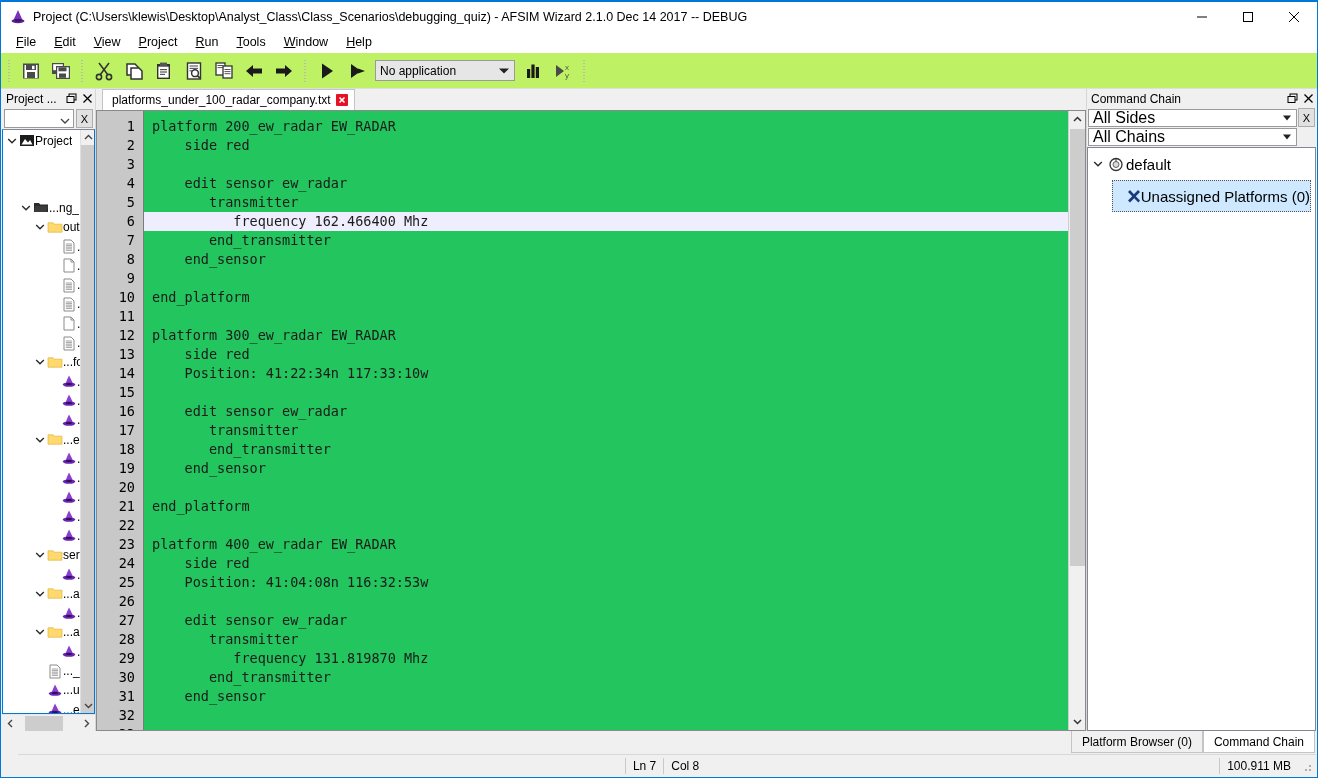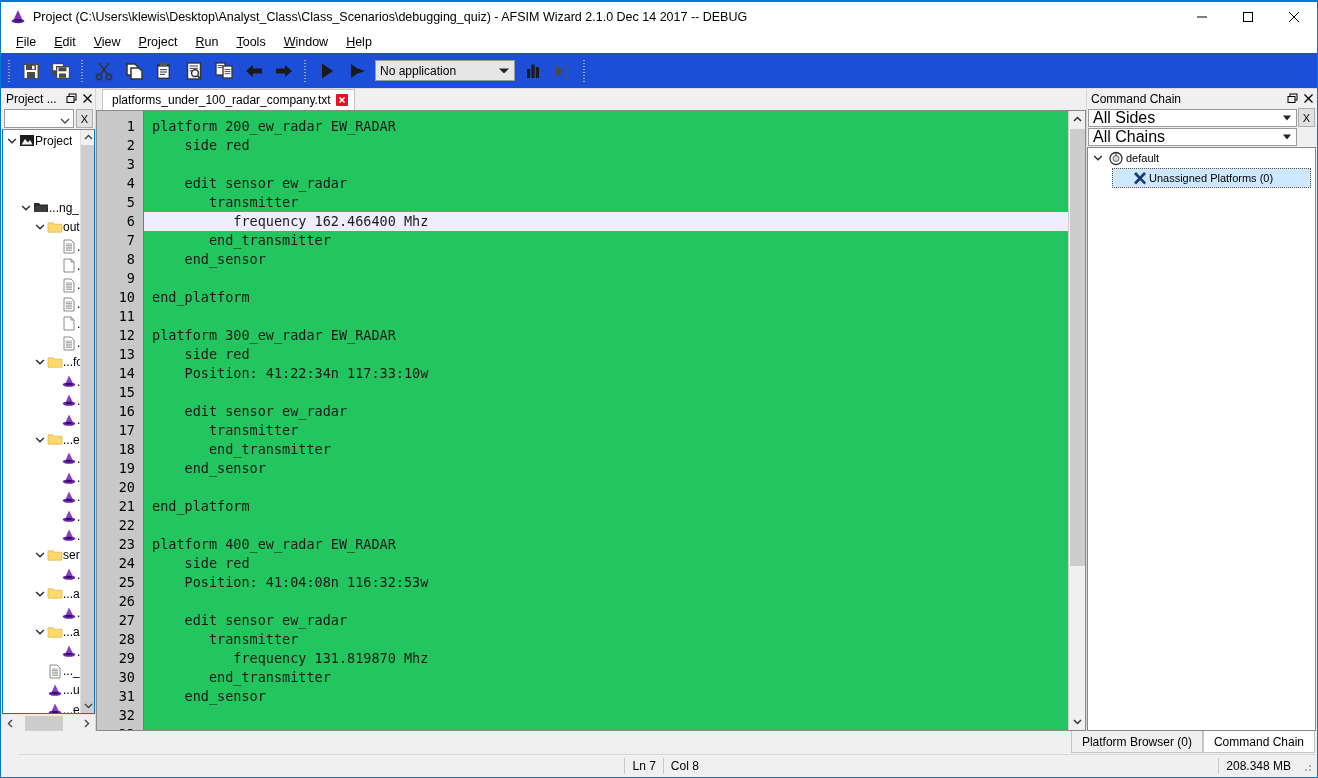--- a/index.html
+++ b/index.html
@@ -59,21 +59,21 @@
     font-size: 12.5px;
     color: #000;
     white-space: nowrap;
     line-height: 16px;
   }
   .menuitem u { text-decoration: underline; }
 
   
   .toolbar {
     height: 36px;
-    background: #1d4ed8;
+    background: #bef264;
     display: flex;
     align-items: center;
     padding-left: 2px;
     border-bottom: 1px solid #dedede;
   }
   .tb-grip {
     width: 7px; height: 26px;
     margin: 0 3px;
     background-image: repeating-linear-gradient(to bottom, #b4b4b4 0 1px, transparent 1px 3px);
     background-size: 2px 3px;
@@ -335,23 +335,23 @@
     border-top: 5px solid #222;
   }
   .chainwrap {
     flex: 1;
     background: #fff;
     border: 1px solid #828790;
     margin: 1px 0 0 0;
     overflow: hidden;
   }
   .crow {
-    height: 20px;
+    height: 32px;
     display: flex; align-items: center;
-    font-size: 11px;
+    font-size: 15px;
     white-space: nowrap;
   }
   .crow .twist { width: 16px; display: flex; align-items: center; justify-content: center; }
   .crow .cic { width: 20px; display: flex; align-items: center; justify-content: center; }
   .crow.sel {
     background: #cde8ff;
     border: 1px dotted #555;
   }
 
   
@@ -1153,21 +1153,21 @@
     <div class="btabs" id="btabs">
         <div class="btab">Platform Browser (0)</div>
         <div class="btab active">Command Chain</div>
       </div>
     <div class="statusbar">
       <div class="left-bottom-spacer"></div>
       <div class="sb-spacer"></div>
       <div class="sb-cell">Ln 7</div>
       <div class="sb-cell">Col 8</div>
       <div class="sb-spacer"></div>
-      <div class="sb-cell">208.348 MB</div>
+      <div class="sb-cell">100.911 MB</div>
       <div class="sb-grip">
         <svg width="16" height="16" viewBox="0 0 16 16">
           <circle cx="12" cy="12" r="1" fill="#9a9a9a"></circle>
           <circle cx="8" cy="12" r="1" fill="#9a9a9a"></circle>
           <circle cx="12" cy="8" r="1" fill="#9a9a9a"></circle>
         </svg>
       </div>
     </div>
   </div>
 </div>

